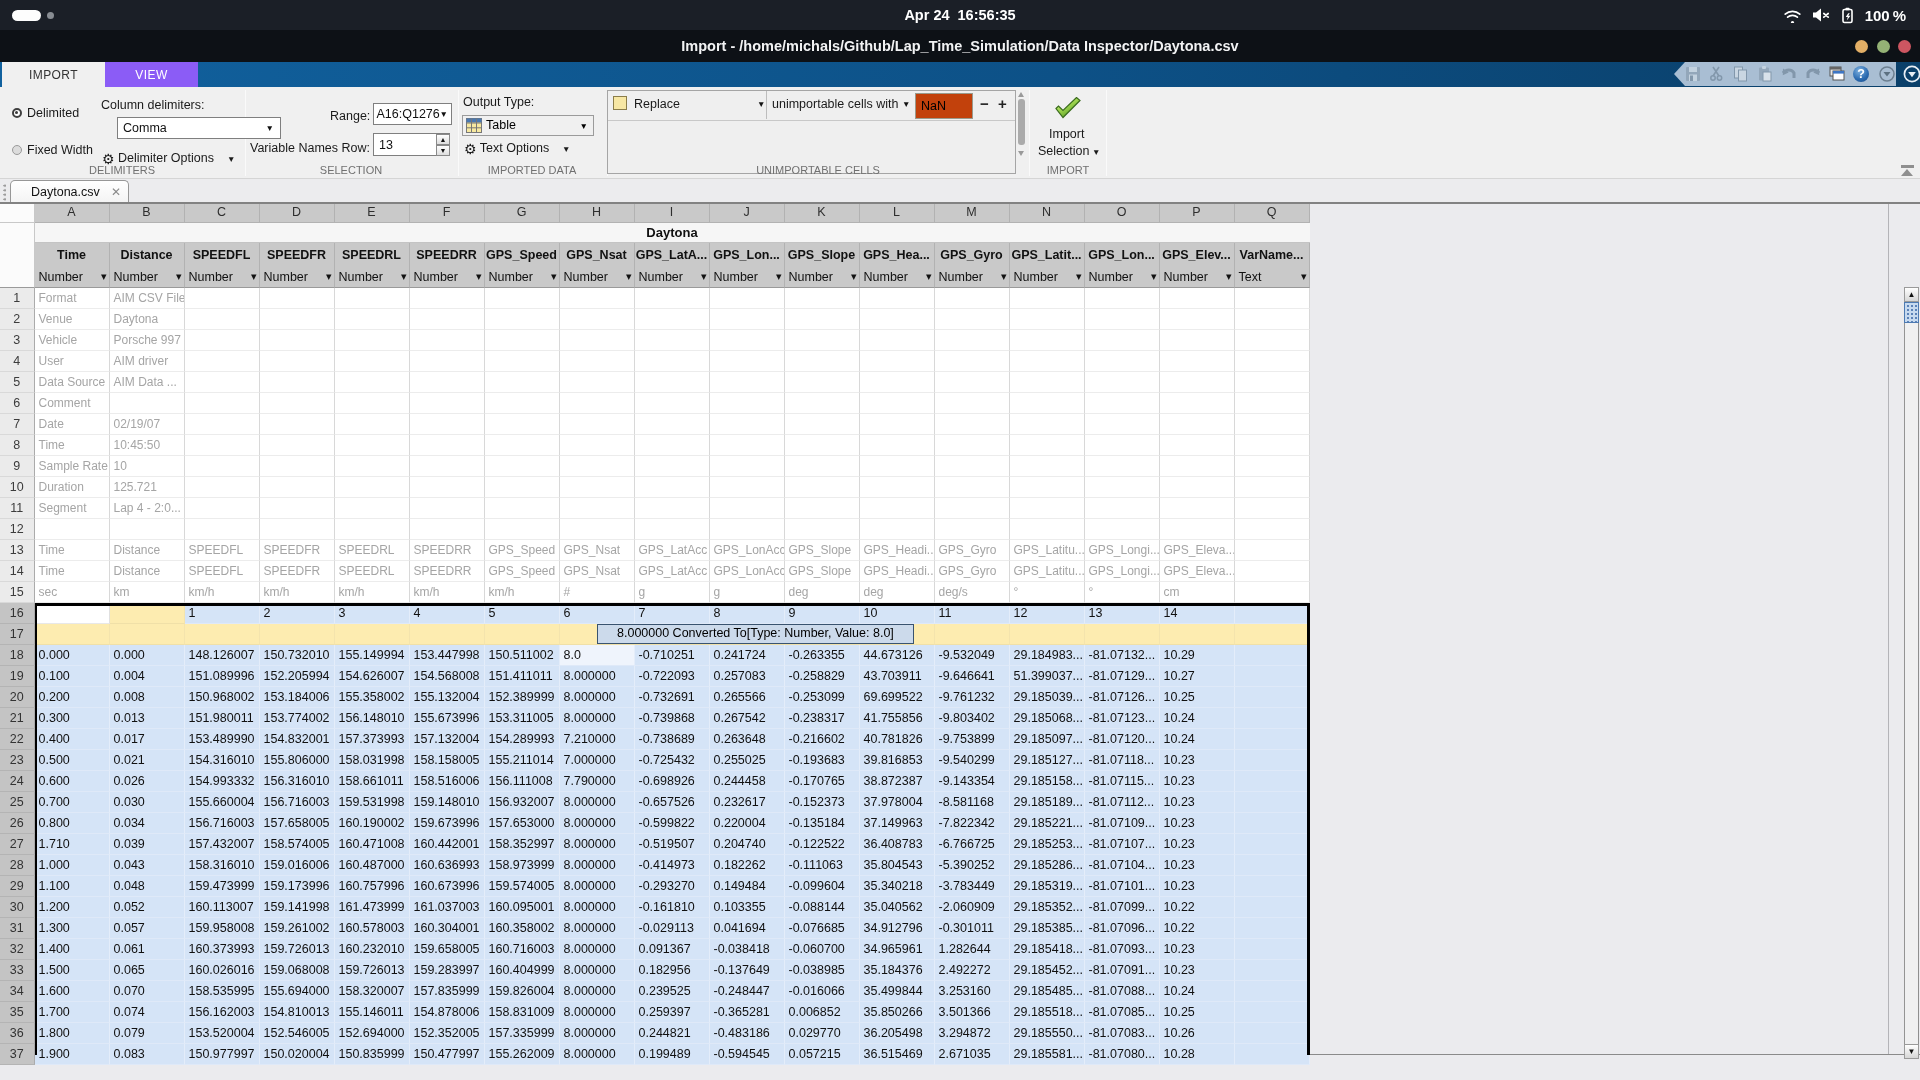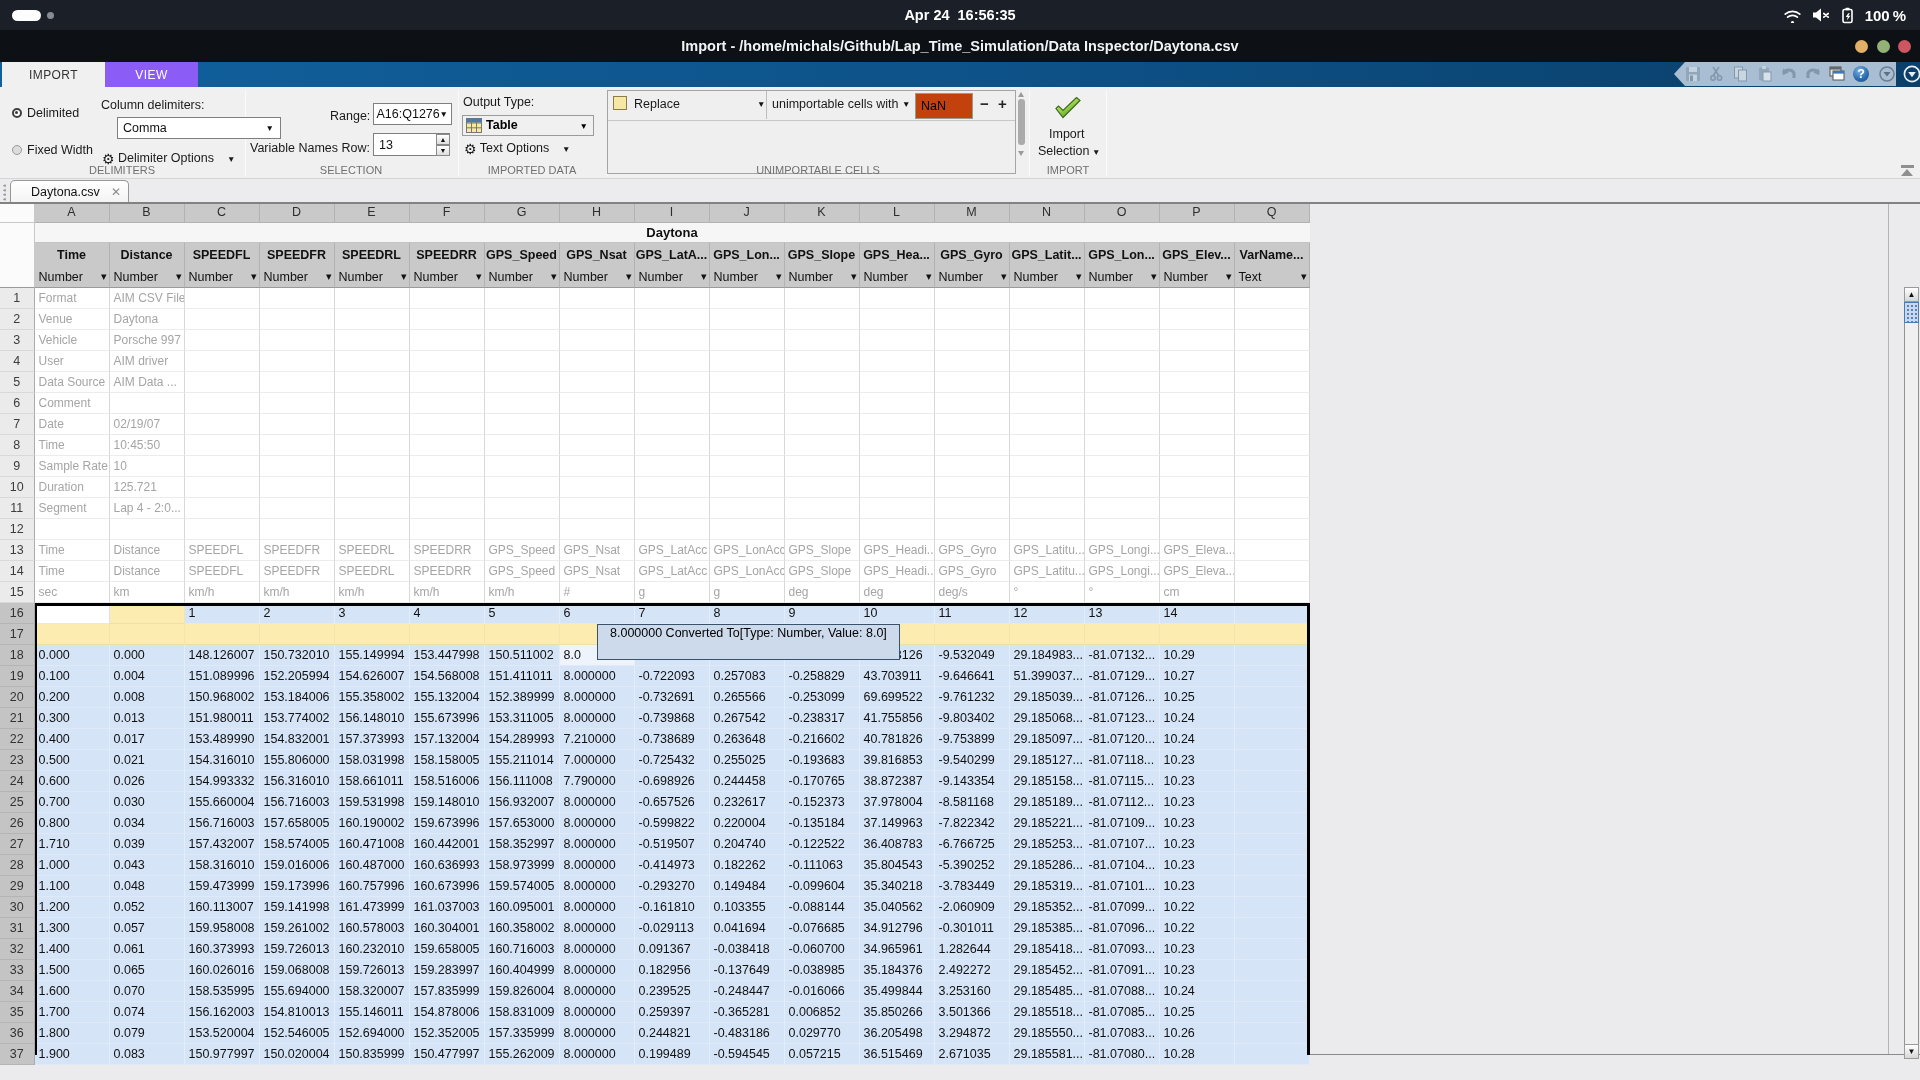--- a/index.html
+++ b/index.html
@@ -68,21 +68,21 @@
 .typh .tar { position:absolute; right:2px; top:-0.5px; font-size:11px; }
 .gut { background:#ebebeb; border-right:1px solid #ababab; border-bottom:1px solid #d9d9d9; text-align:center; color:#3c3c3c; padding:0 !important; }
 .gsel { background:#c4c4c4; border-right:1px solid #ababab; border-bottom:1px solid #b4b4b4; text-align:center; color:#333; padding:0 !important; }
 .mc { background:#fff; border-right:1px solid #d8d8d8; border-bottom:1px solid #ececec; color:#a5a5a5; font-size:12px !important; }
 .sc { background:#d5e4f7; border-right:1px solid #e4edfa; border-bottom:1px solid #dfe9f8; color:#111; }
 .sc.hov { background:#eff4fc; }
 .yc { background:#fdecb0; border-right:1px solid #f4e4ad; border-bottom:1px solid #f0e0a8; }
 .w16 { background:#ffffff; border-right:1px solid #e0e0e0; border-bottom:1px solid #e8e8e8; }
 
 .selb { position:absolute; background:#000; }
-#tip { position:absolute; left:597px; top:420px; height:36px; background:#ccdaeb; border:1.5px solid #39536f; font-size:12.5px; color:#000; line-height:17.5px; padding:0 12px; white-space:nowrap; }
+#tip { position:absolute; left:597px; top:420px; height:20px; background:#ccdaeb; border:1.5px solid #39536f; font-size:12.5px; color:#000; line-height:17.5px; padding:0 19px; white-space:nowrap; }
 
 #vsb { position:absolute; left:1904px; top:83px; width:15px; height:770px; }
 #vsb .btn { position:absolute; left:0; width:15px; height:15px; background:linear-gradient(180deg,#ffffff,#d6d6d6); border:1px solid #9a9a9a; color:#111; font-size:8px; text-align:center; line-height:13px; }
 #vsb .track { position:absolute; left:0; top:0; width:15px; height:770px; background:#f0f0f1; border-left:1px solid #949494; border-right:1px solid #8f8f8f; }
 #vsb .thumb { position:absolute; left:0px; top:15px; width:15px; height:21px; background:#c6d9ef; border:1px solid #4d7ab2;
   background-image:radial-gradient(#5c82b8 1px, transparent 1.1px); background-size:4px 4px; background-position:1px 1px; }
 </style>
 </head>
 <body>
 
@@ -207,21 +207,21 @@
   <div class="abs" style="left:436px; top:58px; width:14px; height:11px; background:linear-gradient(180deg,#fff,#ddd); border:1px solid #8a8a8a; font-size:7px; text-align:center; line-height:10px; color:#111;">▼</div>
   <div class="slab" style="left:251px;">SELECTION</div>
 
   <div class="lbl" style="left:463px; top:7.5px;">Output Type:</div>
   <div class="abs" style="left:462px; top:28px; width:132px; height:20.5px; border:1px solid #9b9b9b;">
     <svg width="16" height="15" viewBox="0 0 16 15" style="position:absolute;left:3px;top:2px;">
         <rect x="0.5" y="0.5" width="15" height="14" fill="#f7e9a0" stroke="#777"></rect>
         <rect x="0.5" y="0.5" width="15" height="4" fill="#4a78b0"></rect>
         <path d="M5.5 1 V14.5 M10.5 1 V14.5 M0.5 5 H15.5 M0.5 9.8 H15.5" stroke="#777" stroke-width="1" fill="none"></path>
       </svg>
-    <span style="position:absolute; left:23px; top:2px; font-size:12.5px;font-weight:bold;">Table</span>
+    <span style="position:absolute; left:23px; top:2px; font-size:12.5px;">Table</span>
     <span style="position:absolute; right:5px; top:5px; font-size:8.5px;">▼</span>
   </div>
   <div class="lbl" style="left:464px; top:54px;"><span class="gear">⚙</span> Text Options</div>
   <div class="lbl" style="left:562px; top:57px; font-size:8.5px;">▼</div>
   <div class="slab" style="left:432px;">IMPORTED DATA</div>
 
   <div class="abs" style="left:607px; top:3px; width:409px; height:84px; background:#efefef; border:1px solid #a5a5a5;">
     <div class="abs" style="left:5px; top:5px; width:14px; height:14px; background:#f7e7a4; border:1px solid #8b7d4a;"></div>
     <span class="lbl" style="left:26px; top:6px;">Replace</span>
     <span class="abs" style="left:149px; top:8px; font-size:8.5px; color:#111;">▼</span>

